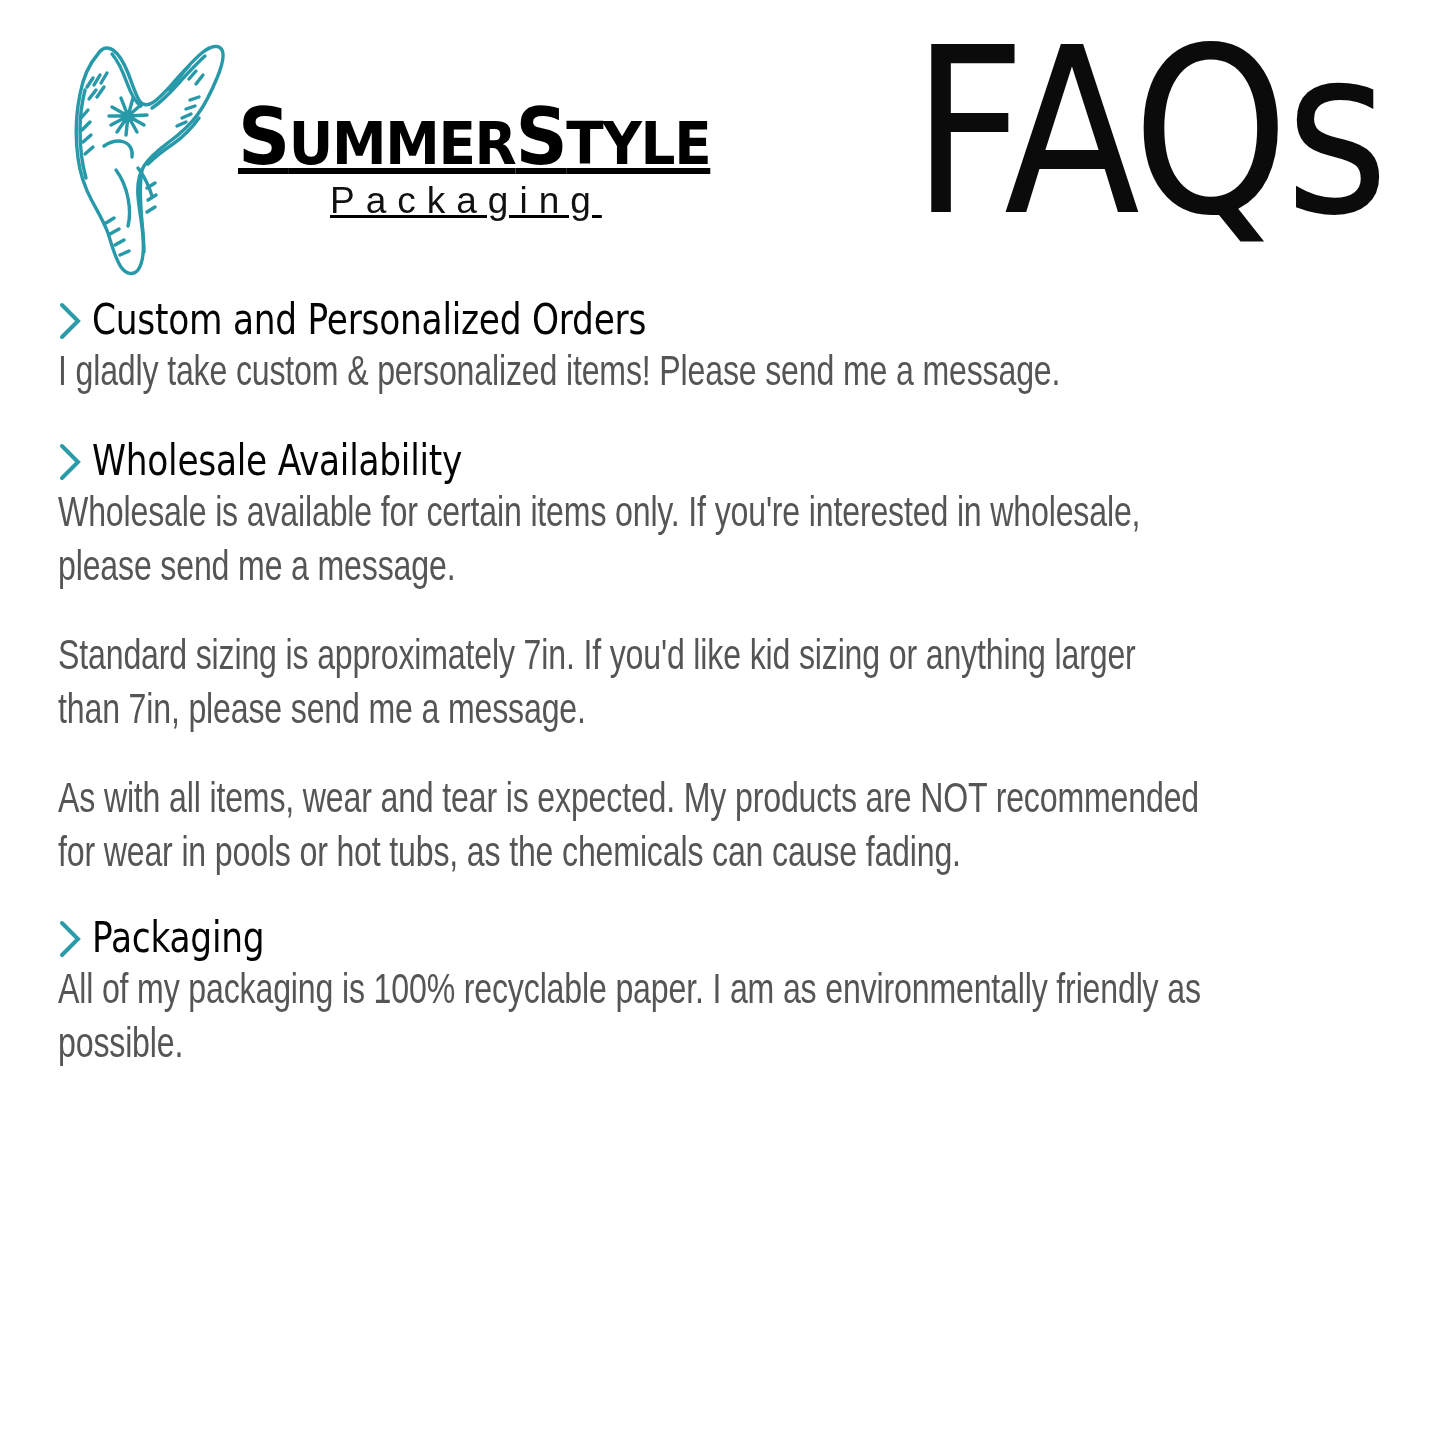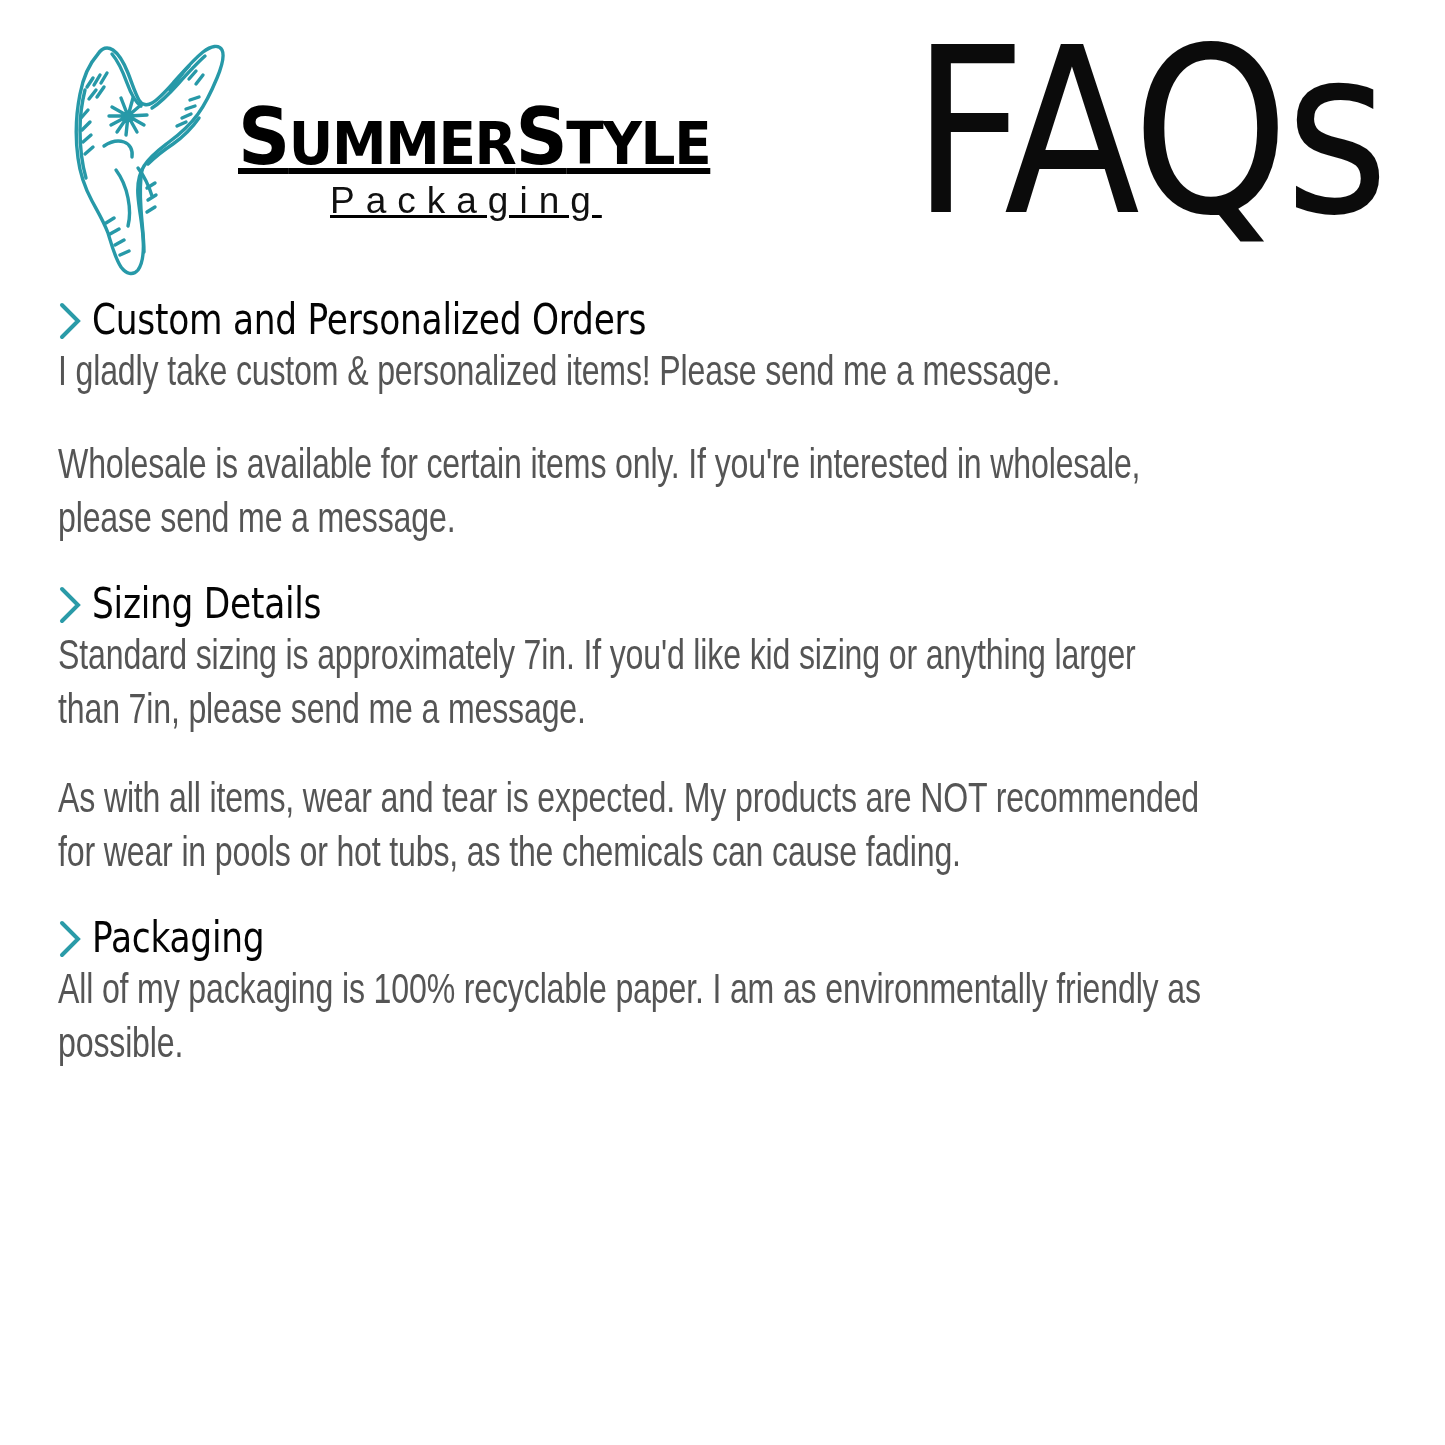--- a/index.html
+++ b/index.html
@@ -206,30 +206,30 @@
       <div class="faq-q">
         <svg class="chev" viewBox="0 0 26 42" aria-hidden="true">
           <path d="M4 5 L20 21 L4 37" fill="none" stroke="#2A9BA8" stroke-width="4" stroke-linecap="round" stroke-linejoin="miter"></path>
         </svg>
         <div class="faq-q-text">Custom and Personalized Orders</div>
       </div>
       <div class="faq-a">I gladly take custom &amp; personalized items! Please send me a message.</div>
     </div>
 
     <div class="faq-item">
-      <div class="faq-a">Wholesale is available for certain items only. If you're interested in wholesale, please send me a message.</div>
-    </div>
-
-    <div class="faq-item">
       <div class="faq-q">
         <svg class="chev" viewBox="0 0 26 42" aria-hidden="true">
           <path d="M4 5 L20 21 L4 37" fill="none" stroke="#2A9BA8" stroke-width="4" stroke-linecap="round" stroke-linejoin="miter"></path>
         </svg>
-        <div class="faq-q-text">Sizing Details</div>
-      </div>
+        <div class="faq-q-text">Wholesale Availability</div>
+      </div>
+      <div class="faq-a">Wholesale is available for certain items only. If you're interested in wholesale, please send me a message.</div>
+    </div>
+
+    <div class="faq-item">
       <div class="faq-a">Standard sizing is approximately 7in. If you'd like kid sizing or anything larger than 7in, please send me a message.</div>
     </div>
 
     <div class="faq-item">
       <div class="faq-a">As with all items, wear and tear is expected. My products are NOT recommended for wear in pools or hot tubs, as the chemicals can cause fading.</div>
     </div>
 
     <div class="faq-item">
       <div class="faq-q">
         <svg class="chev" viewBox="0 0 26 42" aria-hidden="true">

